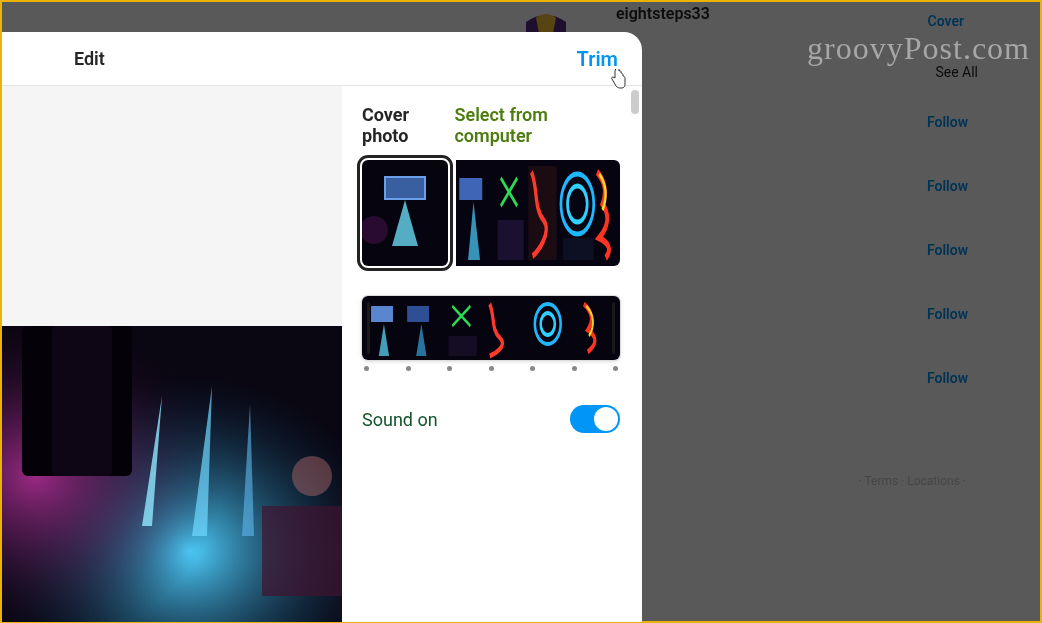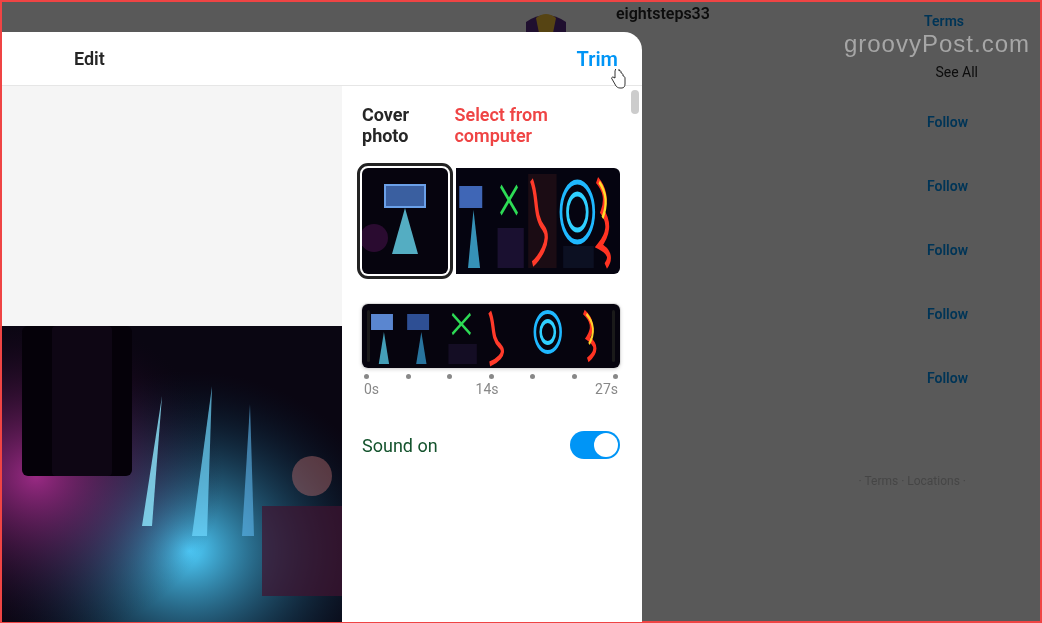--- a/index.html
+++ b/index.html
@@ -1,52 +1,52 @@
 <!DOCTYPE html>
 <html><head>
 <meta charset="utf-8">
 <style>
   * { box-sizing: border-box; margin: 0; padding: 0; }
   html, body { width: 1042px; height: 623px; font-family: -apple-system, BlinkMacSystemFont, "Segoe UI", Roboto, Helvetica, Arial, sans-serif; overflow: hidden; background: #fafafa; }
-  .root { position: relative; width: 100%; height: 100%; border: 2px solid #ef4444; }
+  .root { position: relative; width: 100%; height: 100%; border: 2px solid #eab308; }
 
   
   .bg { position: absolute; inset: 0; background: #fff; }
   .bg-dim { position: absolute; inset: 0; background: rgba(0,0,0,0.65); }
   .bg-header { position: absolute; top: 0; left: 0; right: 0; height: 30px; background: #fff; }
   .bg-avatar { position: absolute; top: 0; left: 516px; width: 56px; height: 30px; overflow: hidden; }
   .bg-avatar svg { width: 56px; height: 56px; display: block; }
   .bg-user { position: absolute; top: 2px; left: 614px; font-weight: 600; font-size: 16px; color: #262626; }
   .bg-switch { position: absolute; top: 11px; right: 76px; font-size: 14px; font-weight: 600; color: #0095f6; }
   .bg-seeall { position: absolute; top: 62px; right: 62px; font-size: 14px; font-weight: 400; color: #262626; }
   .bg-follow-col { position: absolute; right: 72px; top: 112px; display: flex; flex-direction: column; gap: 48px; }
   .bg-follow { font-size: 14px; font-weight: 600; color: #0095f6; }
   .bg-footer { position: absolute; right: 74px; top: 472px; font-size: 12px; color: #c7c7c7; }
-  .watermark { position: absolute; top: 28px; right: 10px; font-family: Liberation Sans, sans-serif; font-size: 24px; color: rgba(180,180,180,0.85); letter-spacing: 1px; }
+  .watermark { position: absolute; top: 28px; right: 10px; font-family: Liberation Serif, serif; font-size: 32px; color: rgba(180,180,180,0.85); letter-spacing: 1px; }
 
   
   .modal { position: absolute; top: 30px; left: 0; width: 640px; height: 590px; background: #fff; border-top-right-radius: 18px; overflow: hidden; }
   .modal-header { height: 54px; border-bottom: 1px solid #e6e6e6; display: flex; align-items: center; justify-content: space-between; padding: 0 24px 0 72px; }
   .modal-title { font-size: 18px; font-weight: 600; color: #262626; }
   .modal-next { font-size: 20px; font-weight: 600; color: #0095f6; cursor: pointer; position: relative; }
   .cursor-hand { position: absolute; top: 22px; left: 32px; pointer-events: none; }
   .cursor-hand svg { width: 18px; height: 20px; }
 
   .panelrow { display: flex; height: calc(100% - 54px); }
   .preview { width: 340px; height: 100%; background: #000; position: relative; overflow: hidden; }
   .preview-top { position: absolute; top: 0; left: 0; right: 0; height: 240px; background: #f5f5f5; }
   .preview-img svg { position: absolute; top: 240px; left: 0; width: 340px; height: 300px; display: block; }
 
   .side { flex: 1; padding: 18px 22px 18px 20px; position: relative; overflow-y: auto; }
   .side-scroll { position: absolute; top: 0; right: 0; width: 12px; height: 100%; }
   .scroll-thumb { position: absolute; top: 4px; right: 3px; width: 8px; height: 24px; background: #ccc; border-radius: 4px; }
 
-  .section-row { display: flex; justify-content: flex-start; align-items: baseline; margin-bottom: 22px; }
+  .section-row { display: flex; justify-content: flex-start; align-items: baseline; margin-bottom: 14px; }
   .section-title { font-size: 18px; font-weight: 700; color: #262626; }
-  .section-action { font-size: 18px; font-weight: 600; color: #ef4444; cursor: pointer; }
+  .section-action { font-size: 18px; font-weight: 600; color: #4d7c0f; cursor: pointer; }
 
   .filmstrip { display: flex; gap: 0; height: 106px; margin-bottom: 30px; }
   .cover-selected { width: 86px; height: 106px; border-radius: 6px; outline: 3px solid #232323; outline-offset: 2px; overflow: hidden; margin-right: 8px; }
   .cover-rest { flex: 1; height: 106px; border-radius: 0 6px 6px 0; overflow: hidden; }
   .cover-rest svg, .cover-selected svg { width: 100%; height: 100%; display: block; }
 
   .trim-title { font-size: 18px; font-weight: 700; color: #262626; margin-bottom: 14px; }
   .trim-strip-wrap { position: relative; height: 64px; margin-bottom: 6px; }
   .trim-strip { width: 100%; height: 64px; border-radius: 6px; overflow: hidden; box-shadow: 0 0 0 1px #ddd, 0 1px 4px rgba(0,0,0,0.2); }
   .trim-strip svg { width: 100%; height: 100%; display: block; }
@@ -73,21 +73,21 @@
   <div class="bg-header">
     <div class="bg-avatar">
       <svg viewBox="0 0 56 56">
             <circle cx="28" cy="28" r="28" fill="#fff"></circle>
             <path d="M8 20 Q28 6 48 20 L48 40 Q28 54 8 40 Z" fill="#5a2c88"></path>
             <path d="M18 16 Q28 8 38 16 L34 36 Q28 44 22 36 Z" fill="#f6c438"></path>
           </svg>
     </div>
     <div class="bg-user">eightsteps33</div>
   </div>
-  <div class="bg-switch">Terms</div>
+  <div class="bg-switch">Cover</div>
   <div class="bg-seeall">See All</div>
   <div class="bg-follow-col">
     <div class="bg-follow">Follow</div>
     <div class="bg-follow">Follow</div>
     <div class="bg-follow">Follow</div>
     <div class="bg-follow">Follow</div>
     <div class="bg-follow">Follow</div>
   </div>
   <div class="bg-footer">· Terms · Locations ·</div>
 </div>
@@ -207,25 +207,20 @@
       </div>
       <div class="trim-dots">
         <div class="trim-dot"></div>
             <div class="trim-dot"></div>
             <div class="trim-dot"></div>
             <div class="trim-dot"></div>
             <div class="trim-dot"></div>
             <div class="trim-dot"></div>
             <div class="trim-dot"></div>
       </div>
-      <div class="trim-labels">
-        <span>0s</span>
-        <span>14s</span>
-        <span>27s</span>
-      </div>
 
       <div class="sound-row">
         <div class="sound-label">Sound on</div>
         <div class="toggle">
           <div class="toggle-knob"></div>
         </div>
       </div>
     </div>
   </div>
 </div>

